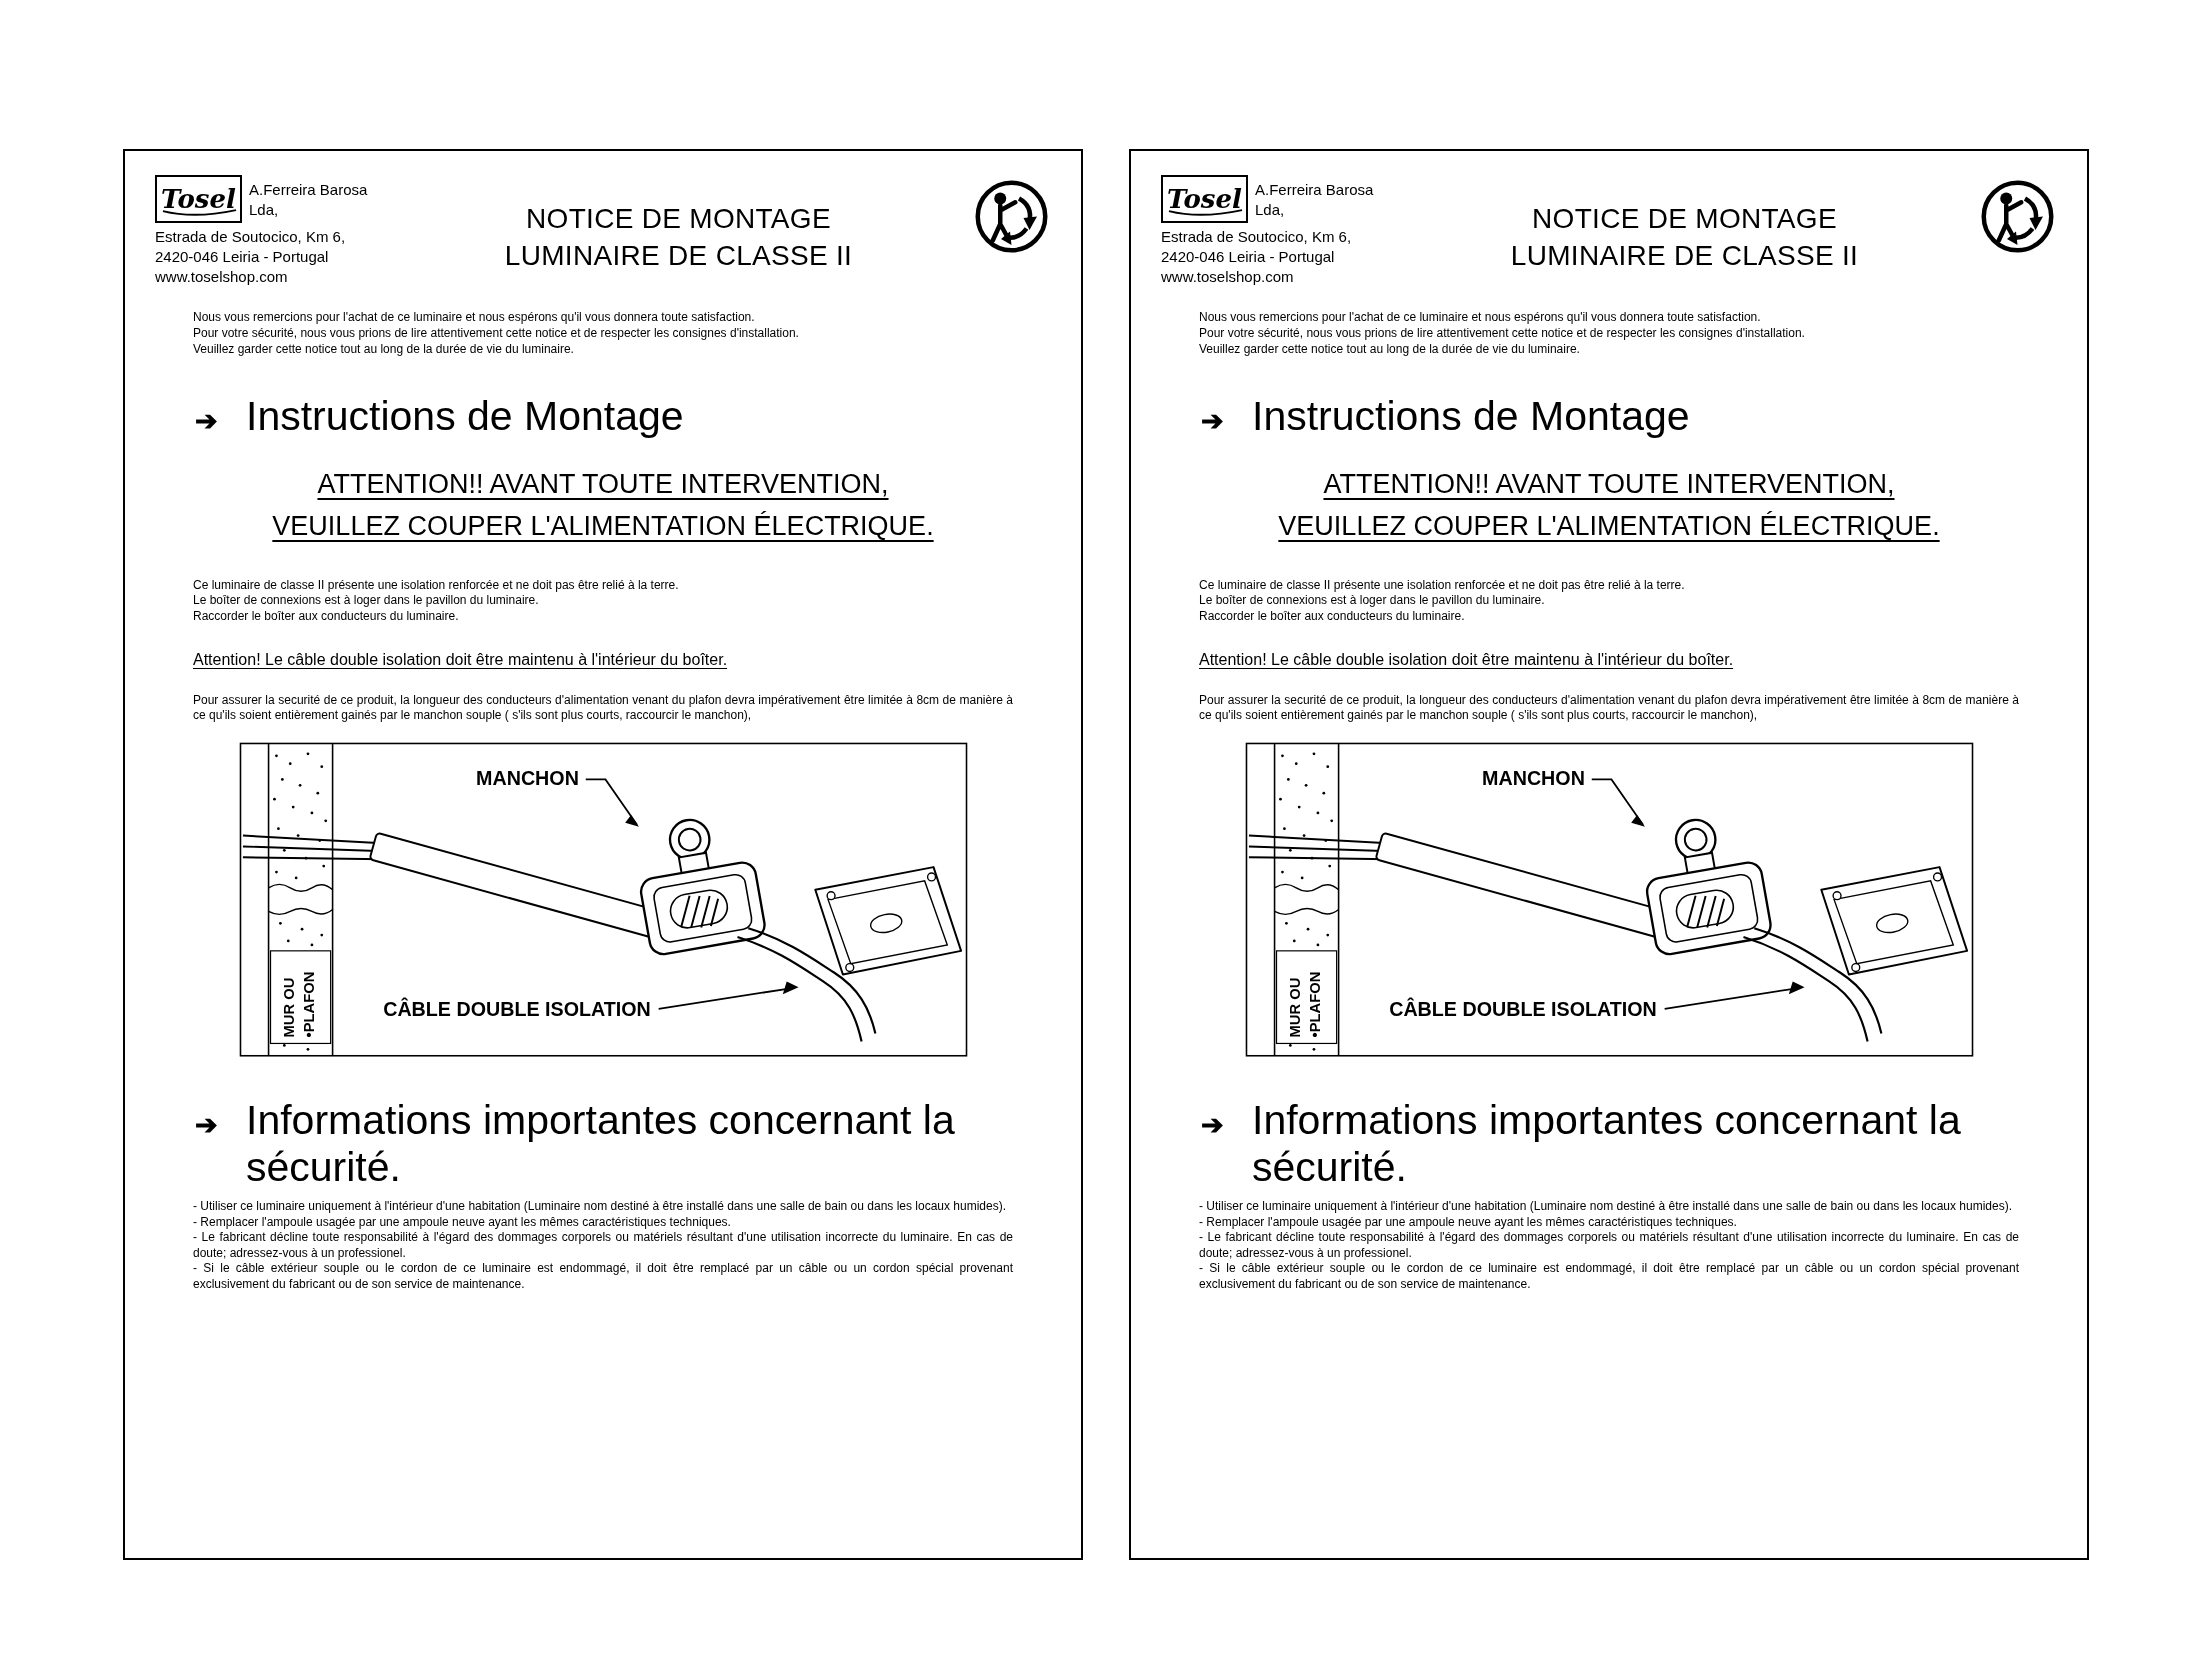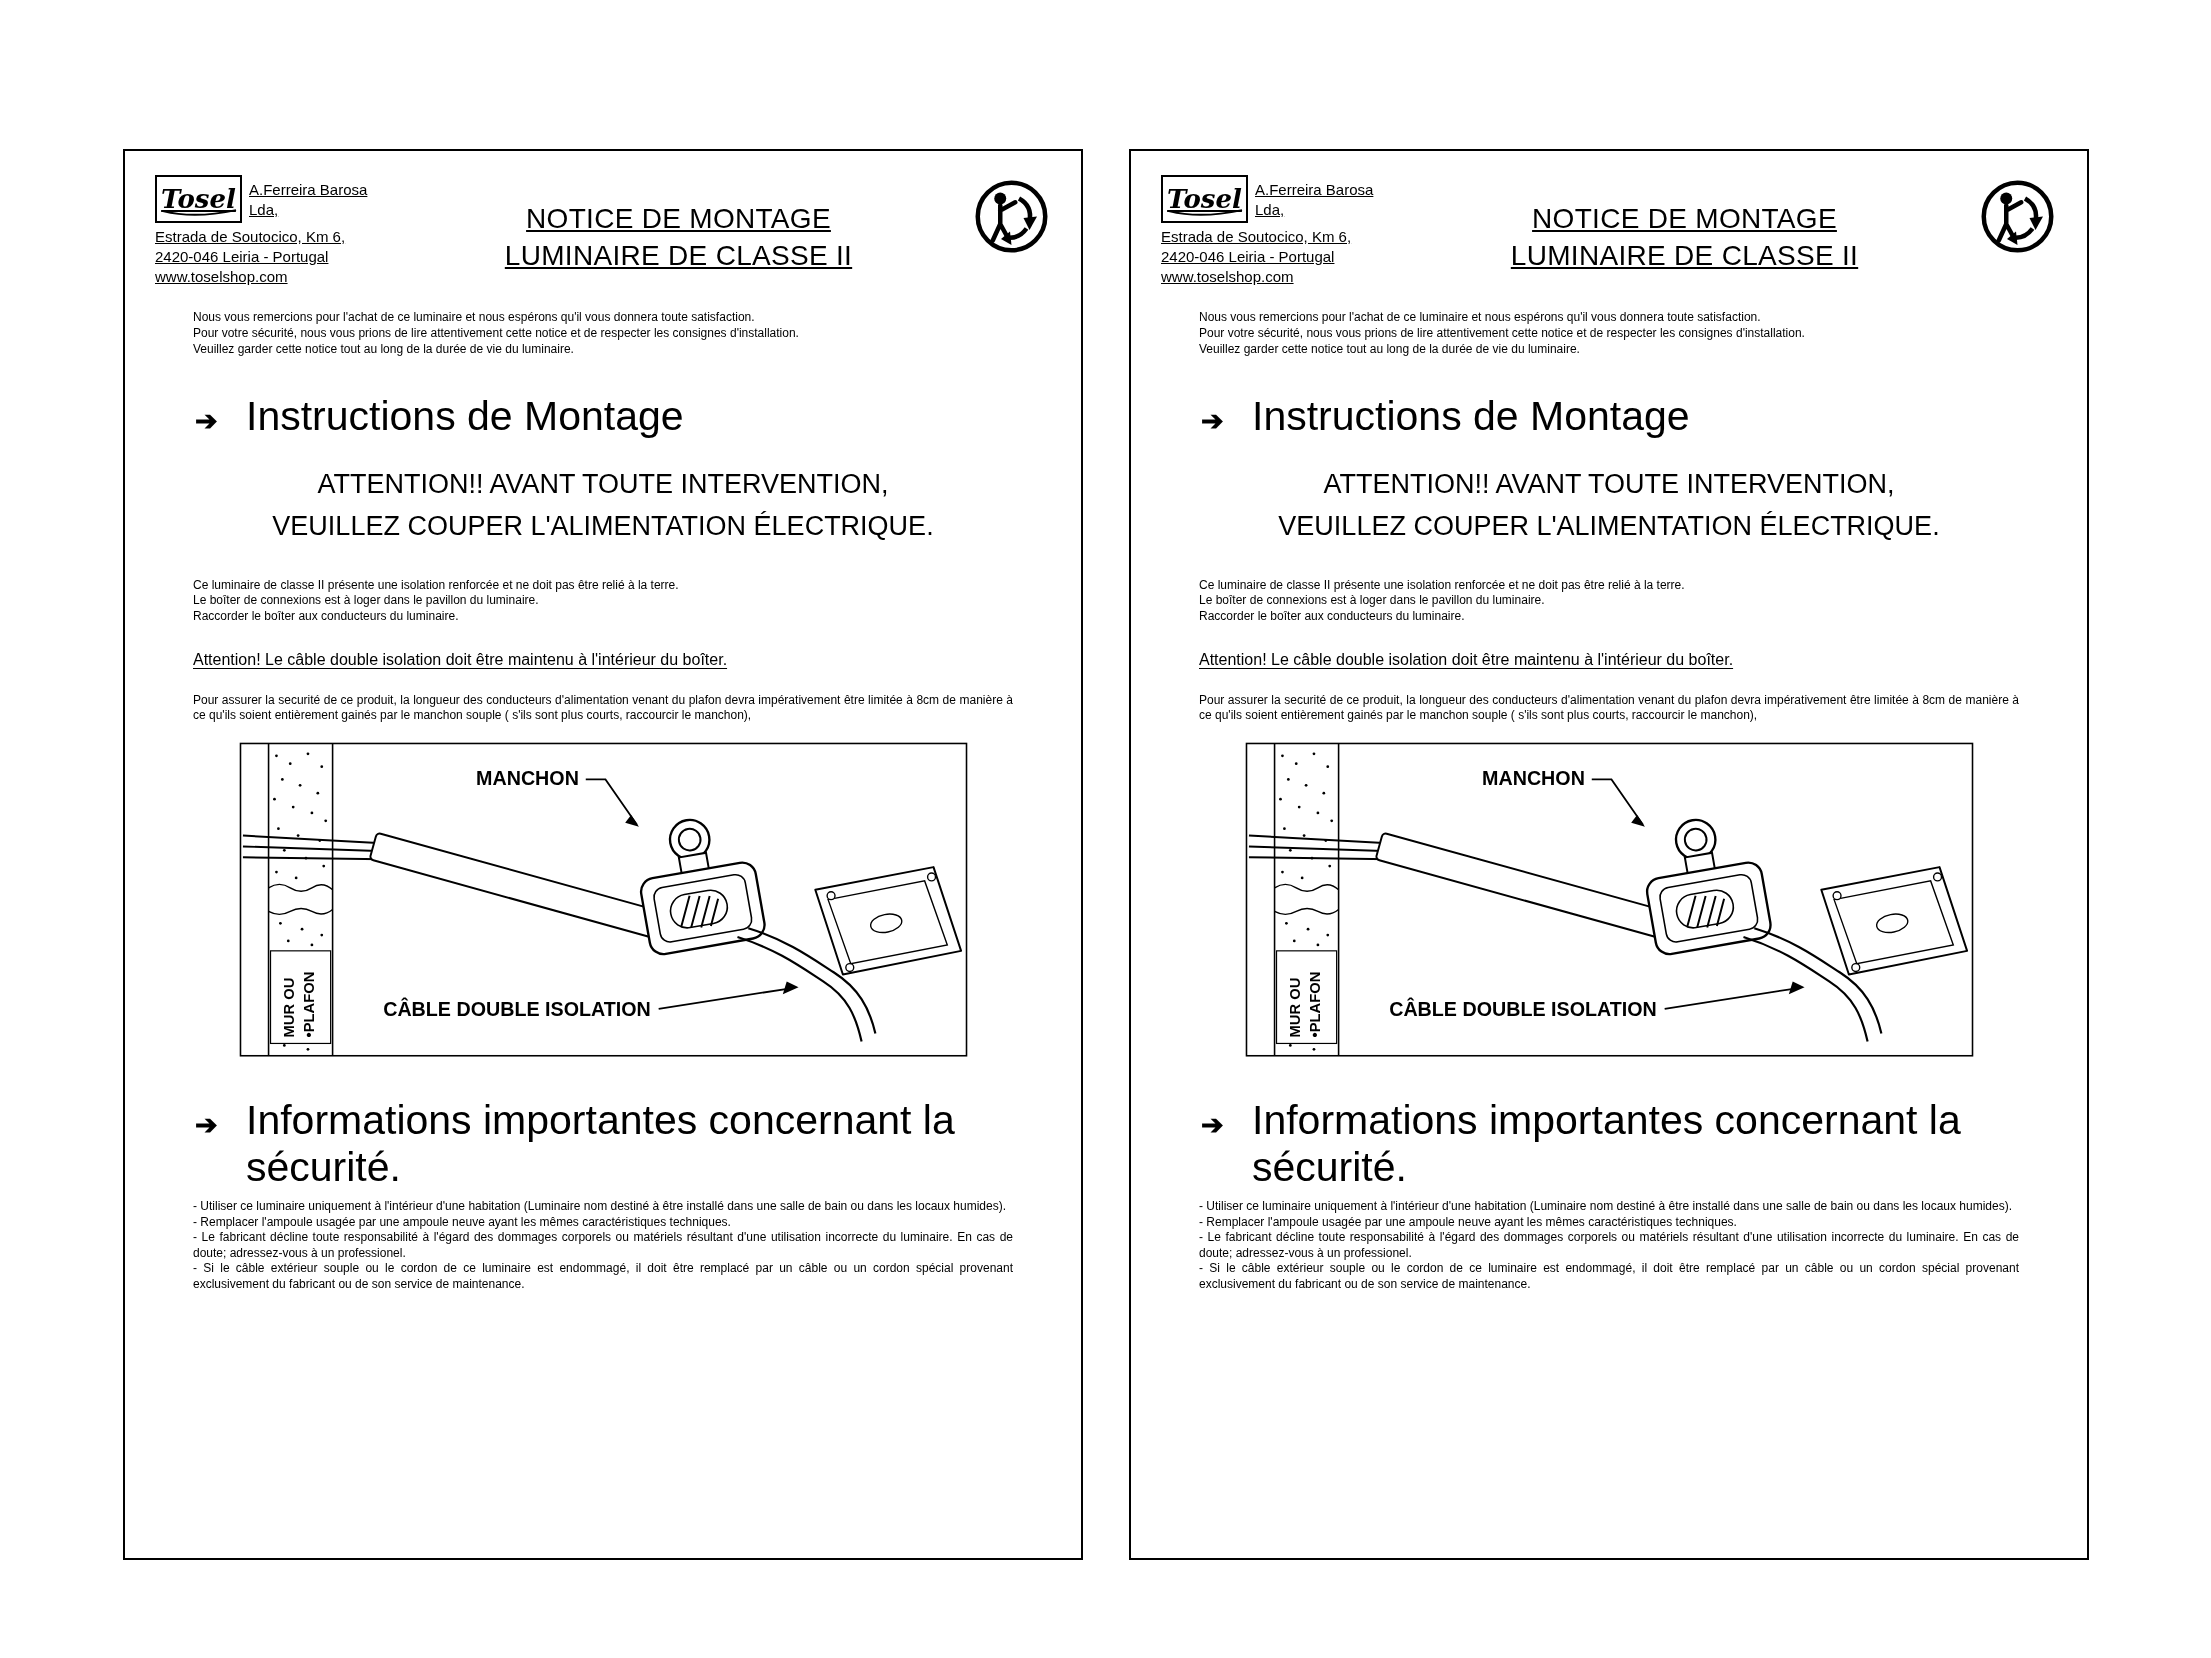--- a/index.html
+++ b/index.html
@@ -7,41 +7,41 @@
   body {
     width:2212px; height:1658px; overflow:hidden;
     font-family:"Liberation Sans", sans-serif; color:#000;
   }
   .sheet { display:flex; justify-content:center; gap:46px; padding-top:149px; }
   .page {
     width:960px; height:1411px; border:2px solid #000; background:#fff;
     padding:24px 30px; overflow:hidden; position:relative;
   }
   
-  .header { display:flex; align-items:flex-start; margin-bottom:24px;text-decoration:underline; }
+  .header { display:flex; align-items:flex-start; margin-bottom:24px; }
   .logo-block { width:228px; flex-shrink:0; font-size:15px; line-height:1.32; }
   .logo-row { display:flex; align-items:flex-end; gap:7px; }
   .logo-box {
     width:87px; height:48px; border:2px solid #000; position:relative;
     display:flex; align-items:center; justify-content:center; flex-shrink:0;
   }
   .logo-text { font-family:"DejaVu Serif", serif; font-style:italic; font-weight:bold; font-size:26px; line-height:1; }
   .logo-swoosh { position:absolute; left:4px; bottom:3px; width:77px; height:10px; }
   .company { padding-bottom:3px; }
   .addr-lines { margin-top:4px; }
   .title-block { flex:1; text-align:center; font-size:28px; line-height:1.32; padding-top:26px; letter-spacing:0.3px; }
   .triman { width:75px; height:75px; flex-shrink:0; margin-top:4px; margin-right:2px; }
   
   .content { padding:0 38px; }
   .body-text { font-size:12px; line-height:1.3; text-align:justify; }
   .section-head { display:flex; align-items:baseline; margin:36px 0 8px 2px; }
   .arrow-glyph { font-size:27px; font-weight:bold; width:51px; flex-shrink:0; }
   .section-title { font-size:41px; }
   .warning { text-align:center; font-size:27px; line-height:1.55; margin:24px 0 30px 0; }
-  .warning div { text-underline-offset:5px; }
+  .warning div { text-decoration:underline; text-underline-offset:5px; }
   .attention-note {
     font-size:16px; margin:26px 0 24px 0;
     text-decoration:underline; text-underline-offset:3px;
   }
   .class2 { margin-top:4px; }
   .diagram-wrap { width:729px; margin:18px auto 6px auto;font-weight:bold; }
   svg text { font-family:"Liberation Sans", sans-serif; fill:#000; }
   .safety p { margin:0; }
 </style>
 </head>

